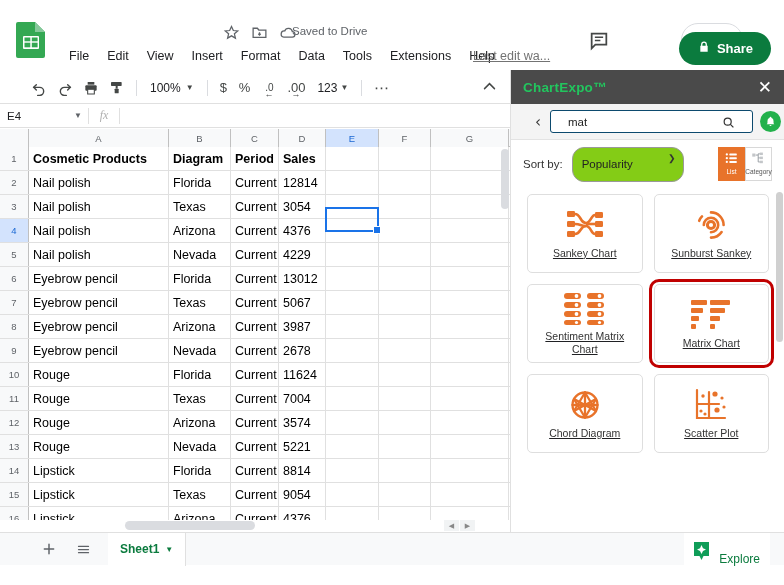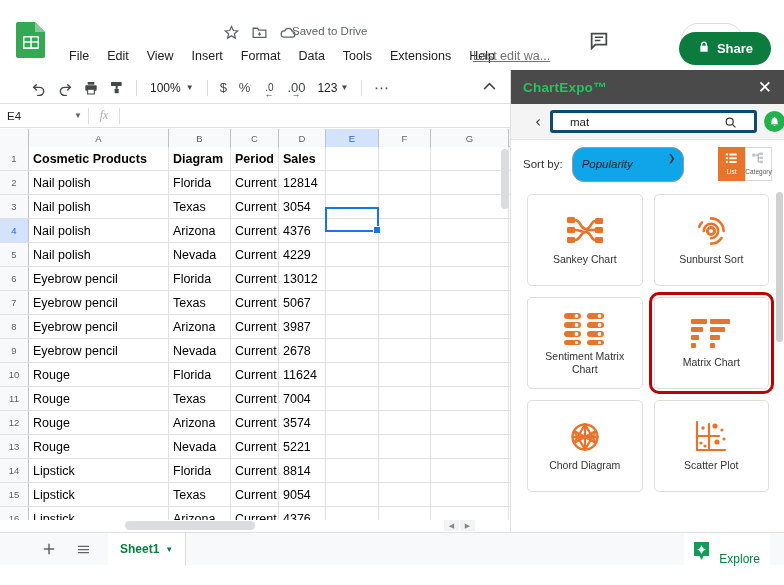--- a/index.html
+++ b/index.html
@@ -163,58 +163,58 @@
   .ce-title .x { margin-left:auto; color:#fff; font-size:17px; line-height:1; cursor:pointer; }
   .ce-search {
     height:36px; background:#f4f4f4; display:flex; align-items:center; gap:7px; padding:0 8px;
     border-bottom:1px solid #e3e3e3;
   }
   .burger { width:16px; height:12px; display:flex; flex-direction:column; justify-content:space-between; cursor:pointer; }
   .burger i { display:block; height:2px; background:#e8732a; border-radius:1px; }
   .vbar { width:1px; height:18px; background:#999; }
   .backchev { font-size:15px; color:#333; cursor:pointer; padding:0 2px; font-family:"DejaVu Sans", sans-serif; }
   .searchbox {
-    flex:1; height:23px; background:#fff; border:3px solid #0c4a6e; border-radius:3px;
+    flex:1; height:23px; background:#fff; border:1px solid #0c4a6e; border-radius:3px;
     display:flex; align-items:center; padding:0 17px;
   }
   .searchbox input {
     flex:1; border:none; outline:none; font-size:11.5px; color:#222; background:transparent;
     font-family:"Liberation Sans", sans-serif;
   }
   .searchbox .mag { width:13px; height:13px; color:#333; }
   .bell {
     width:21px; height:21px; border-radius:50%; background:#22b14c;
     display:flex; align-items:center; justify-content:center; cursor:pointer; flex:0 0 auto;
   }
   .ce-sort {
     height:48px; display:flex; align-items:center; padding:0 12px; gap:9px; background:#fff;
   }
   .ce-sort .lab { font-size:11.5px; color:#333; }
   .selwrap { position:relative; }
   .selwrap select {
     width:112px; height:35px; border:1px solid #999; border-radius:12px; font-size:11.5px;
-    padding:0 20px 0 9px; color:#222; background:#0ea5e9; appearance:none; outline:none;
-    font-family:"Liberation Sans", sans-serif; cursor:pointer;font-style:italic;
+    padding:0 20px 0 9px; color:#222; background:#84cc16; appearance:none; outline:none;
+    font-family:"Liberation Sans", sans-serif; cursor:pointer;
   }
   .selwrap .chev { position:absolute; right:8px; top:6px; pointer-events:none; color:#333; font-size:9px; }
   .viewtoggle { margin-left:auto; display:flex; }
   .vt {
     width:27px; height:34px; display:flex; flex-direction:column; align-items:center;
     justify-content:flex-start; padding-top:3px; cursor:pointer; border:1px solid #d8d8d8;
   }
   .vt.active { background:#e8732a; border-color:#e8732a; }
   .vt .vlab { font-size:6.5px; color:#555; margin-top:2px; }
   .vt.active .vlab { color:#fff; }
 
   .ce-scroll { position:absolute; left:0; top:118px; width:274px; height:344px; overflow:hidden; }
   .cards { display:grid; grid-template-columns:1fr 1fr; gap:11px; padding:6px 16px 0 16px; }
   .card {
-    height:92px; border:1px solid #dedede; border-radius:5px; background:#fff;
+    height:79px; border:1px solid #dedede; border-radius:5px; background:#fff;
     display:flex; flex-direction:column; align-items:center; justify-content:center;
-    gap:5px; cursor:pointer; position:relative;
+    gap:5px; cursor:pointer; position:relative;text-decoration:underline;
   }
   .card .nm { font-size:10.5px; color:#333; text-align:center; line-height:1.2; padding:0 4px; }
   .card .ico { height:34px; display:flex; align-items:center; justify-content:center; }
   .card.highlight { outline:3px solid #c00000; outline-offset:2px; }
   .ce-vscroll { position:absolute; right:2px; top:4px; width:7px; height:336px; }
   .ce-vscroll .th { position:absolute; top:0; width:7px; height:150px; background:#d0d0d0; border-radius:4px; }
 </style>
 </head>
 <body>
 
@@ -678,21 +678,21 @@
               <svg width="36" height="34" viewBox="0 0 36 34">
      <g fill="none" stroke="#e8732a" stroke-width="2.6" stroke-linecap="round">
        <circle cx="18" cy="17" r="3.6" stroke-width="3"></circle>
        <path d="M10.8 17a7.2 7.2 0 0 1 7.2-7.2 7.2 7.2 0 0 1 7.2 7.2 7.2 7.2 0 0 1-7.2 7.2"></path>
        <path d="M18 4.4a12.6 12.6 0 0 1 12.6 12.6"></path>
        <path d="M28.6 24a12.6 12.6 0 0 1-10.6 5.6"></path>
        <path d="M6.2 12.8a12.6 12.6 0 0 1 2.8-4.4"></path>
      </g>
               </svg>
             </div>
-            <div class="nm">Sunburst Sort</div>
+            <div class="nm">Sunburst Sankey</div>
           </div>
           <div class="card">
             <div class="ico">
               <svg width="48" height="34" viewBox="0 0 48 34">
      <g fill="#e8732a">
        <rect x="3" y="2" width="17" height="6" rx="3"></rect>
                   <rect x="26" y="2" width="17" height="6" rx="3"></rect>
        <rect x="3" y="11" width="17" height="6" rx="3"></rect>
                   <rect x="26" y="11" width="17" height="6" rx="3"></rect>
        <rect x="3" y="20" width="17" height="6" rx="3"></rect>

